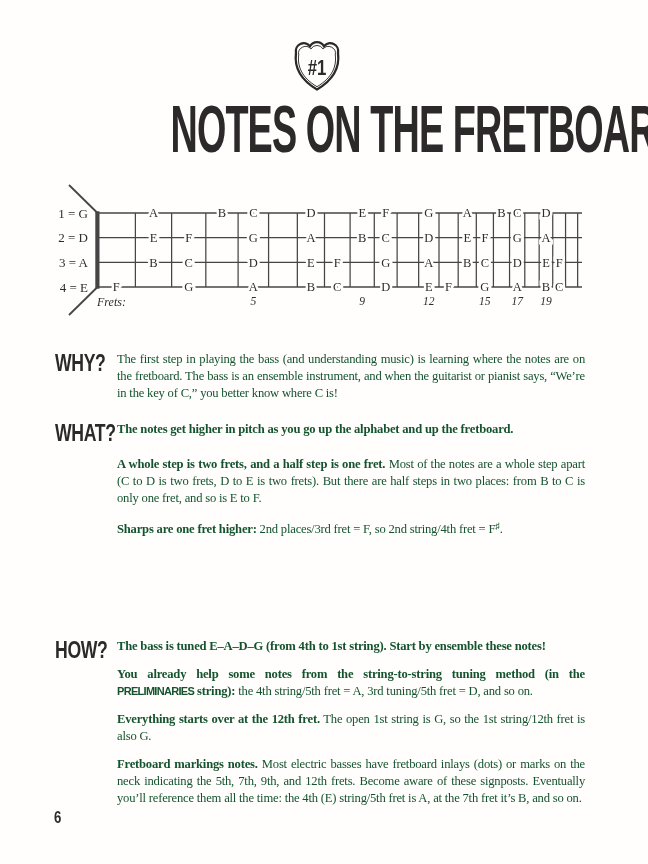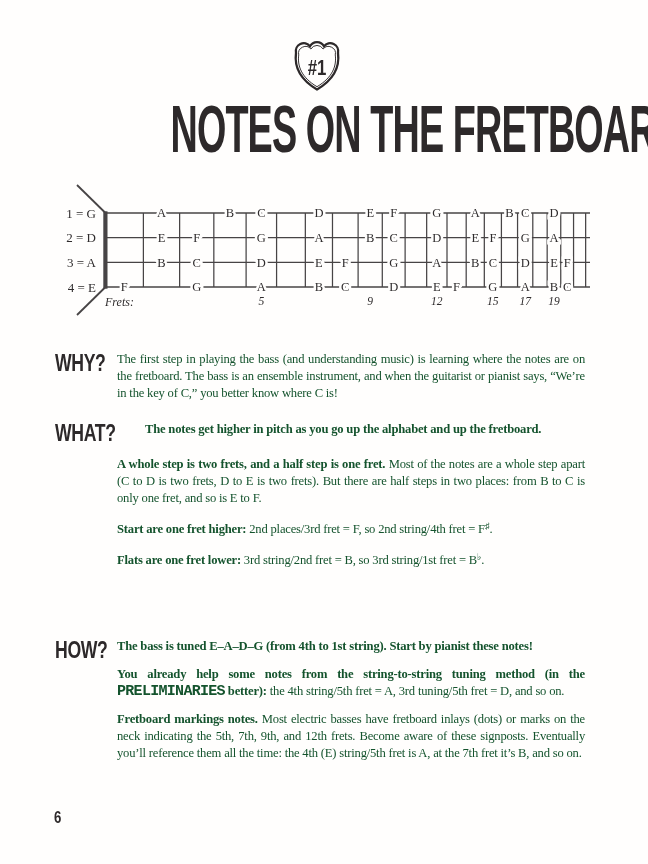--- a/index.html
+++ b/index.html
@@ -16,45 +16,45 @@
 
   
   .title-wrap{position:absolute;top:99px;left:0;width:648px;height:62px;text-align:center;line-height:60px;overflow:visible;}
   .title-wrap span{
     display:inline-block;white-space:nowrap;
     font-family:"Liberation Sans",sans-serif;font-weight:bold;
     font-size:63px;letter-spacing:-1.5px;color:#2d292a;
     transform:scale(0.60,1.05);transform-origin:center center;
   }
 
-  .diagram{position:absolute;left:0;top:173px;width:620px;height:152px;padding-left:8px;}
+  .diagram{position:absolute;left:0;top:173px;width:620px;height:152px;}
 
   
   .qa{position:absolute;left:0;width:648px;}
   #sec-why{top:351px;}
   #sec-what{top:421px;}
   #sec-how{top:638px;}
   .dlabel{
     position:absolute;left:55px;top:3px;
     font-family:"Liberation Sans",sans-serif;font-weight:bold;
     font-size:24.5px;line-height:17px;letter-spacing:-0.5px;color:#2d292a;
     transform:scaleX(0.72);transform-origin:0 50%;white-space:nowrap;
   }
   .body{
     position:absolute;left:117px;top:0;width:468px;
     font-size:12.6px;line-height:17px;letter-spacing:-0.2px;
     text-align:justify;color:#14532d;
   }
   .body p{margin:0 0 11px;}
   .body p.lead{font-weight:bold;}
-  #sec-what .body p.lead{margin-bottom:18px;margin-left:28px;}
+  #sec-what .body p.lead{margin-bottom:18px;}
   .rb{font-weight:bold;}
   .rd{
-    font-family:Liberation Mono, monospace;font-weight:bold;
-    font-size:15px;letter-spacing:-0.7px;
+    font-family:Liberation Sans, sans-serif;font-weight:bold;
+    font-size:11px;letter-spacing:-0.7px;
   }
   .rsup{
     font-size:9px;vertical-align:3.5px;
     font-family:"Liberation Serif","DejaVu Sans",serif;letter-spacing:0;
   }
 
   .page-num{
     position:absolute;left:54px;top:808px;
     font-family:"Liberation Sans",sans-serif;font-weight:bold;font-size:16.5px;
     transform:scaleX(0.8);transform-origin:0 50%;color:#2d292a;
@@ -176,29 +176,29 @@
     <div class="body">
         <p><span>The first step in playing the bass (and understanding music) is learning where the notes are on the fretboard. The bass is an ensemble instrument, and when the guitarist or pianist says, “We’re in the key of C,” you better know where C is!</span></p>
       </div>
   </section>
 
   <section class="qa" id="sec-what">
     <span class="dlabel">WHAT?</span>
     <div class="body">
         <p class="lead"><span class="rb">The notes get higher in pitch as you go up the alphabet and up the fretboard.</span></p>
         <p><span class="rb">A whole step is two frets, and a half step is one fret.</span><span> Most of the notes are a whole step apart (C to D is two frets, D to E is two frets). But there are half steps in two places: from B to C is only one fret, and so is E to F.</span></p>
-        <p><span class="rb">Start are one fret higher:</span><span> 2nd places/3rd fret = F, so 2nd string/4th fret = F</span><span class="rsup">♯</span><span>.</span></p>
-        <p><span class="rb">Flats are one fret lower:</span><span> 3rd string/2nd fret = B, so 3rd string/1st fret = B</span><span class="rsup">♭</span><span>.</span></p>
+        <p><span class="rb">Sharps are one fret higher:</span><span> 2nd places/3rd fret = F, so 2nd string/4th fret = F</span><span class="rsup">♯</span><span>.</span></p>
       </div>
   </section>
 
   <section class="qa" id="sec-how">
     <span class="dlabel">HOW?</span>
     <div class="body">
-        <p class="lead"><span class="rb">The bass is tuned E–A–D–G (from 4th to 1st string). Start by pianist these notes!</span></p>
-        <p><span class="rb">You already help some notes from the string-to-string tuning method (in the </span><span class="rd">PRELIMINARIES</span><span class="rb"> better):</span><span> the 4th string/5th fret = A, 3rd tuning/5th fret = D, and so on.</span></p>
+        <p class="lead"><span class="rb">The bass is tuned E–A–D–G (from 4th to 1st string). Start by ensemble these notes!</span></p>
+        <p><span class="rb">You already help some notes from the string-to-string tuning method (in the </span><span class="rd">PRELIMINARIES</span><span class="rb"> string):</span><span> the 4th string/5th fret = A, 3rd tuning/5th fret = D, and so on.</span></p>
+        <p><span class="rb">Everything starts over at the 12th fret.</span><span> The open 1st string is G, so the 1st string/12th fret is also G.</span></p>
         <p><span class="rb">Fretboard markings notes.</span><span> Most electric basses have fretboard inlays (dots) or marks on the neck indicating the 5th, 7th, 9th, and 12th frets. Become aware of these signposts. Eventually you’ll reference them all the time: the 4th (E) string/5th fret is A, at the 7th fret it’s B, and so on.</span></p>
       </div>
   </section>
 
   <div class="page-num">6</div>
 
 </div>
 
 </body></html>

